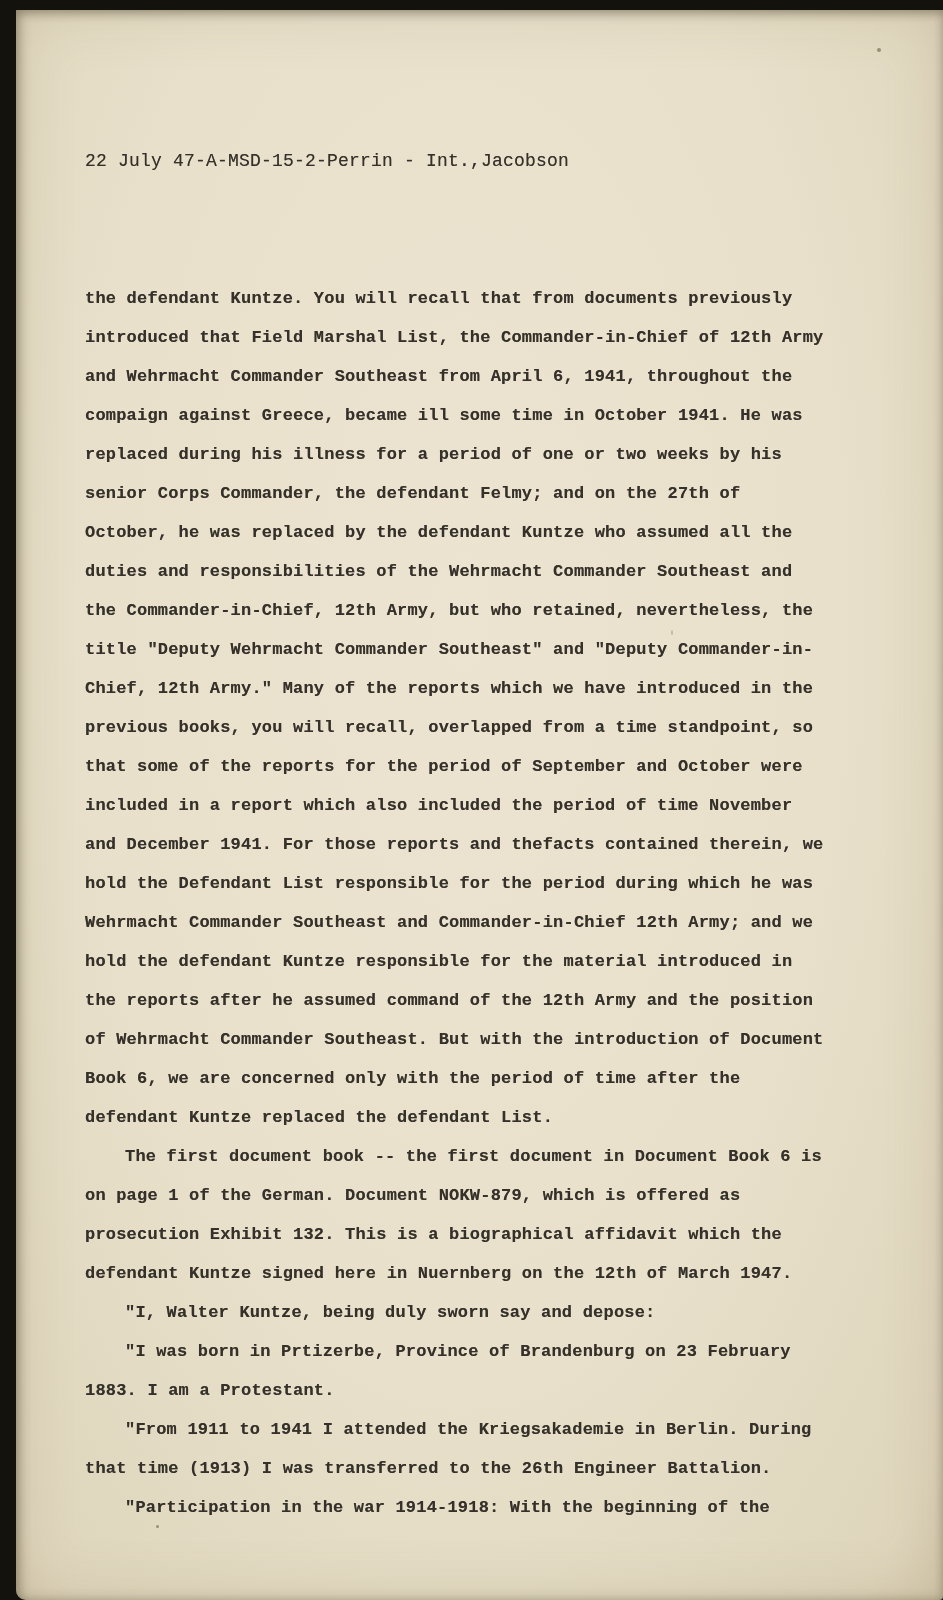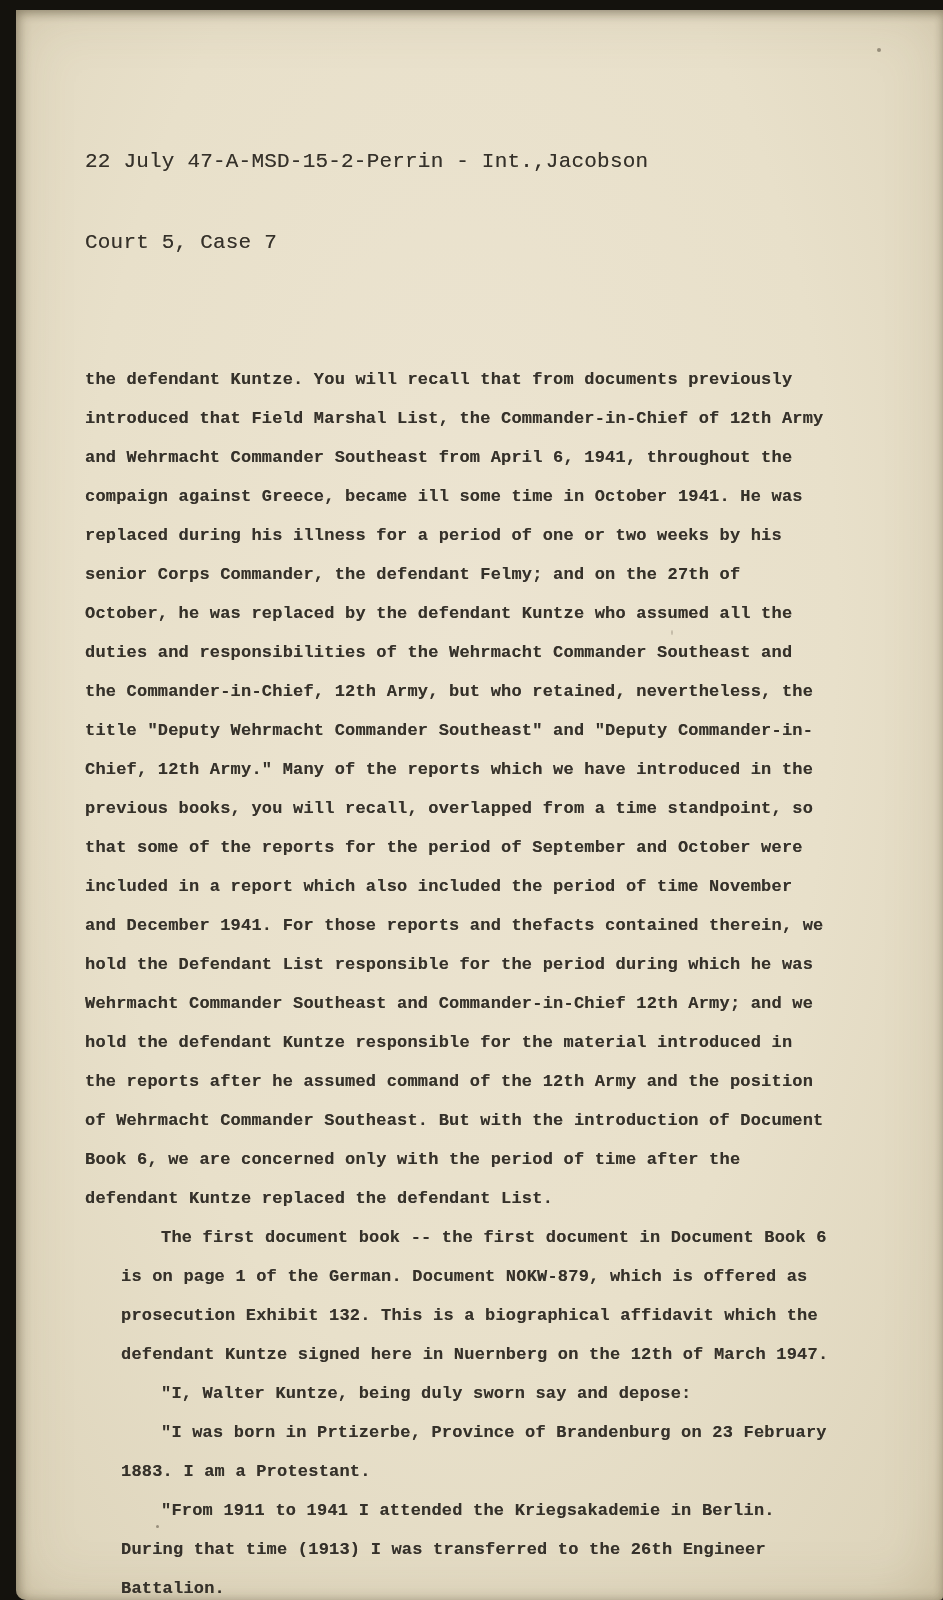--- a/index.html
+++ b/index.html
@@ -31,21 +31,21 @@
                 inset 4px 0 12px rgba(40, 30, 10, 0.25),
                 inset 0 4px 10px rgba(40, 30, 10, 0.25);
     border-radius: 0 0 4px 10px;
     box-sizing: border-box;
     padding: 84px 50px 0 69px;
     color: #35312a;
   }
 
   .doc-header {
     margin: 0 0 50px 0;
-    font-size: 21px;
+    font-size: 18px;
     line-height: 27px;
     letter-spacing: 0.2px;
     white-space: pre;
     text-shadow: 0 0 0.5px rgba(53, 49, 42, 0.55);
   }
   .doc-header div { margin: 0; }
 
   .doc-body {
     width: 748px;
     font-size: 17px;
@@ -53,21 +53,20 @@
     letter-spacing: 0.2px;
     text-shadow: 0 0 0.5px rgba(53, 49, 42, 0.55);
   }
 
   .para {
     margin: 0;
     font-weight: bold;
   }
   .para.indent {
     text-indent: 40px;
-    margin-left: 36px;
   }
 
   
   .speck {
     position: absolute;
     background: rgba(60, 52, 38, 0.45);
     border-radius: 50%;
   }
   .speck.s1 { width: 4px; height: 4px; right: 62px; top: 38px; }
   .speck.s2 { width: 3px; height: 3px; left: 140px; bottom: 72px; }
@@ -78,21 +77,20 @@
 
 <div class="scan-frame">
   <div class="paper">
 
     <div class="speck s1"></div>
     <div class="speck s2"></div>
     <div class="speck s3"></div>
 
     <div class="doc-header">
       <div>22 July 47-A-MSD-15-2-Perrin - Int.,Jacobson</div>
-      <div>Court 5, Case 7</div>
     </div>
 
     <div class="doc-body">
 
     <p class="para">the defendant Kuntze.  You will recall that from documents previously introduced that Field Marshal List, the Commander-in-Chief of 12th Army and Wehrmacht Commander Southeast from April 6, 1941, throughout the compaign against Greece, became ill some time in October 1941.  He was replaced during his illness for a period of one or two weeks by his senior Corps Commander, the defendant Felmy; and on the 27th of October, he was replaced by the defendant Kuntze who assumed all the duties and responsibilities of the Wehrmacht Commander Southeast and the Commander-in-Chief, 12th Army, but who retained, nevertheless, the title "Deputy Wehrmacht Commander Southeast" and "Deputy Commander-in-Chief, 12th Army."  Many of the reports which we have introduced in the previous books, you will recall, overlapped from a time standpoint, so that some of the reports for the period of September and October were included in a report which also included the period of time November and December 1941.  For those reports and thefacts contained therein, we hold the Defendant List responsible for the period during which he was Wehrmacht Commander Southeast and Commander-in-Chief 12th Army; and we hold the defendant Kuntze responsible for the material introduced in the reports after he assumed command of the 12th Army and the position of Wehrmacht Commander Southeast.  But with the introduction of Document Book 6, we are concerned only with the period of time after the defendant Kuntze replaced the defendant List.</p>
         <p class="para indent">The first document book -- the first document in Document Book 6 is on page 1 of the German.  Document NOKW-879, which is offered as prosecution Exhibit 132.  This is a biographical affidavit which the defendant Kuntze signed here  in Nuernberg on the 12th of March 1947.</p>
         <p class="para indent">"I, Walter Kuntze, being duly sworn say and depose:</p>
         <p class="para indent">"I was born in Prtizerbe, Province of Brandenburg on 23 February 1883.  I am a Protestant.</p>
         <p class="para indent">"From 1911 to 1941 I attended the Kriegsakademie in Berlin.  During that time (1913) I was transferred to the 26th Engineer Battalion.</p>
         <p class="para indent">"Participation in the war 1914-1918:  With the beginning of the</p>

